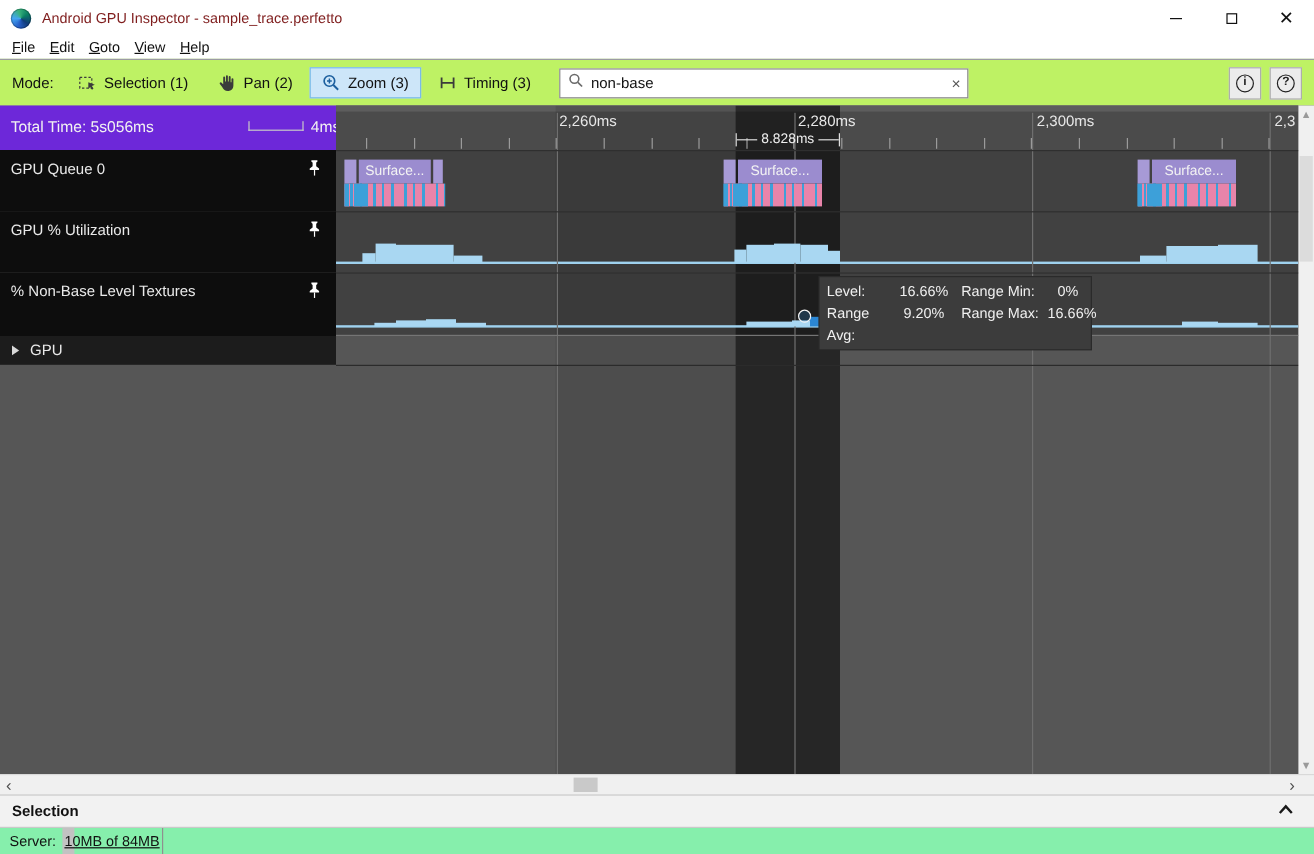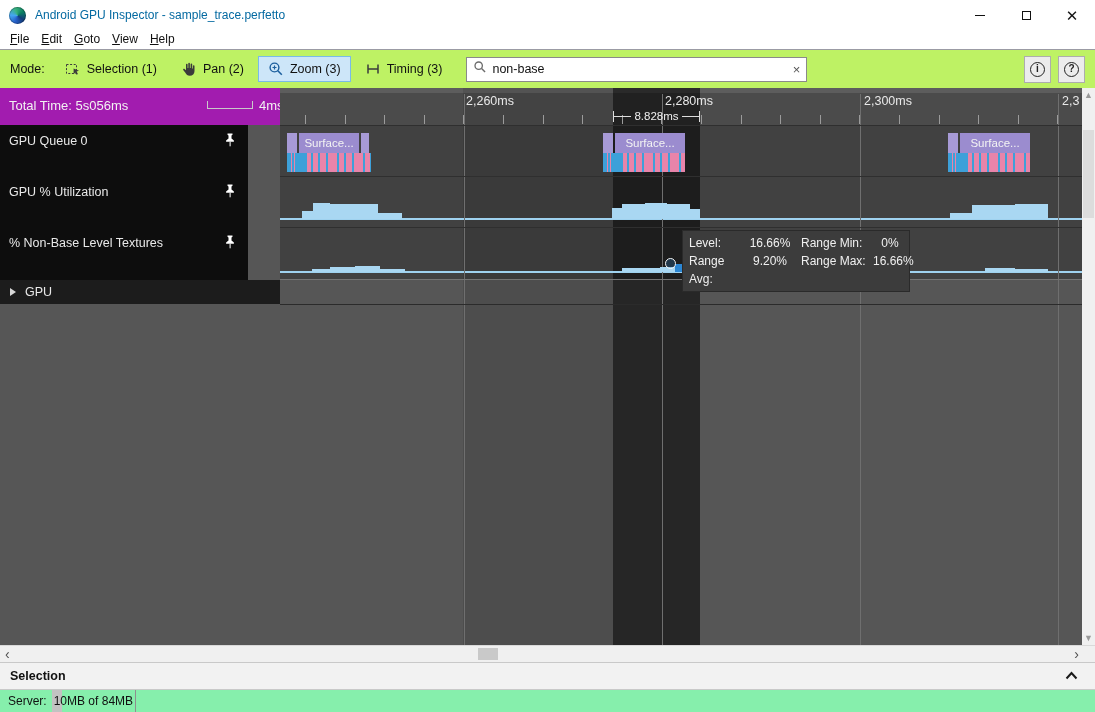--- a/index.html
+++ b/index.html
@@ -5,21 +5,21 @@
   * { margin:0; padding:0; box-sizing:border-box; }
   html,body { width:1095px; height:712px; overflow:hidden;
     font-family:"Liberation Sans","DejaVu Sans",sans-serif; background:#fff; }
 
   
   #titlebar { position:absolute; left:0; top:0; width:1095px; height:30px; background:#fff;
     display:flex; align-items:center; padding-left:9px; }
   #app-icon { width:17px; height:17px; border-radius:50%;
     background:conic-gradient(from 200deg,#2760c9,#45a6f2,#39b27c,#0a7f62,#123c7a,#2760c9);
     box-shadow:inset 0 0 0 1px rgba(0,0,0,.25); }
-  #title-text { margin-left:9px; font-size:12px; color:#0369a1; }
+  #title-text { margin-left:9px; font-size:12px; color:#7f1d1d; }
   #win-controls { margin-left:auto; display:flex; height:30px; }
   .win-btn { width:46px; height:30px; display:flex; align-items:center; justify-content:center; color:#111; }
   .glyph-min { width:10px; height:1px; background:#111; display:inline-block; }
   .glyph-max { width:9px; height:9px; border:1px solid #111; display:inline-block; }
   .glyph-close { font-size:15px; line-height:1; }
 
   
   #menubar { position:absolute; left:0; top:30px; width:1095px; height:19px; background:#fff;
     display:flex; align-items:center; gap:0; padding-left:8px; }
   .menu-item { font-size:12px; color:#101010; padding:0 10px 2px 2px; }
@@ -41,26 +41,26 @@
   .tb-sq-btn { width:27px; height:27px; border:1px solid #adadad; background:#ececec; margin-left:7px;
     display:flex; align-items:center; justify-content:center; }
   .circ-glyph { width:15px; height:15px; border:1.4px solid #222; border-radius:50%;
     display:flex; align-items:center; justify-content:center; font-size:10px; font-weight:bold; color:#222; line-height:1; }
 
   
   #main { position:absolute; left:0; top:88px; width:1095px; height:557px; background:#565656; }
 
   
   #label-panel { position:absolute; left:0; top:0; width:280px; height:557px; }
-  #lp-header { position:absolute; left:0; top:0; width:280px; height:37px; background:#a21caf; color:#f2f2f2; }
+  #lp-header { position:absolute; left:0; top:0; width:280px; height:37px; background:#6d28d9; color:#f2f2f2; }
   #total-time { position:absolute; left:9px; top:10px; font-size:13px; }
   #scale-bracket { position:absolute; left:207px; top:13px; width:46px; height:8px;
     border-left:1px solid #c9c9c9; border-right:1px solid #c9c9c9; border-bottom:1px solid #c9c9c9; }
   #scale-label { position:absolute; left:259px; top:10px; font-size:13px; color:#f2f2f2; }
-  .track-label-row { position:absolute; left:0; width:248px; background:#0d0d0d; color:#e9e9e9; }
+  .track-label-row { position:absolute; left:0; width:280px; background:#0d0d0d; color:#e9e9e9; }
   .track-label-row .tname { position:absolute; left:9px; top:9px; font-size:12.5px; }
   .track-label-row .pin { position:absolute; right:11px; top:8px; }
   #row-l-queue { top:37px; height:51px; }
   #row-l-util { top:88px; height:51px; }
   #row-l-tex { top:139px; height:53px; }
   #row-l-group { position:absolute; left:0; top:192px; width:280px; height:24px; background:#1c1c1c;
     color:#e9e9e9; display:flex; align-items:center; padding-left:10px; }
   #row-l-group .tri { width:0; height:0; border-left:6px solid #d8d8d8;
     border-top:4px solid transparent; border-bottom:4px solid transparent; margin-right:9px; }
   #row-l-group .gname { font-size:12.5px; }
@@ -121,21 +121,21 @@
   #h-thumb { position:absolute; left:478px; top:2px; width:20px; height:12px; background:#c9c9c9; }
   #selection-bar { position:absolute; left:0; top:662px; width:1095px; height:28px; background:#f2f2f2;
     border-top:1px solid #c9c9c9; border-bottom:1px solid #c9c9c9; display:flex; align-items:center; padding:0 10px; }
   #selection-title { font-size:12.5px; font-weight:bold; color:#111; }
   #selection-chevron { margin-left:auto; margin-right:6px; }
   #statusbar { position:absolute; left:0; top:690px; width:1095px; height:22px; background:#86efac;
     display:flex; align-items:center; }
   #server-label { font-size:12px; color:#111; margin-left:8px; }
   #mem-bar { position:relative; width:84px; height:22px; margin-left:5px; border-right:1px solid #8f8f8f; }
   #mem-fill { position:absolute; left:0; top:0; height:22px; background:#c2c2c2; }
-  #mem-text { position:absolute; left:2px; top:4px; font-size:12px; color:#111; white-space:nowrap; }
+  #mem-text { position:absolute; left:2px; top:4px; font-size:12px; color:#111; white-space:nowrap;text-decoration:underline; }
 </style>
 </head>
 <body>
 
 <div id="titlebar">
   <div id="app-icon"></div>
   <div id="title-text">Android GPU Inspector - sample_trace.perfetto</div>
   <div id="win-controls">
     <div class="win-btn">
         <span class="glyph-min"></span>

